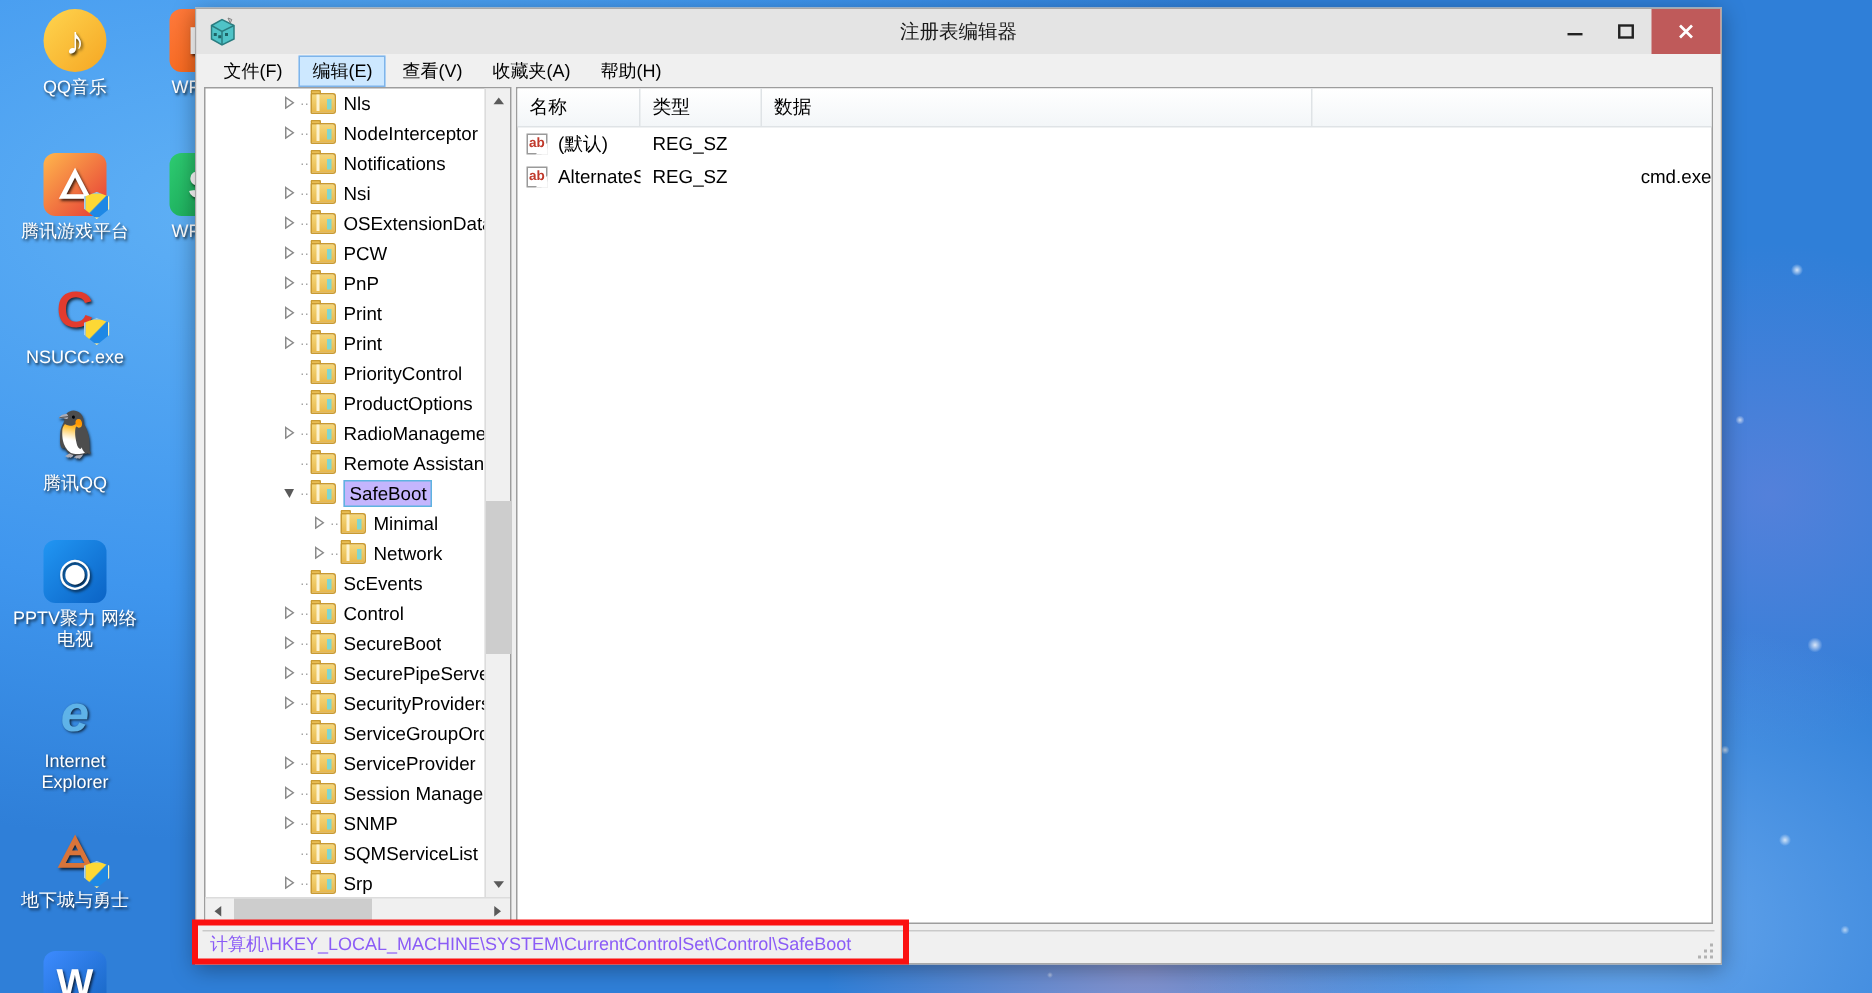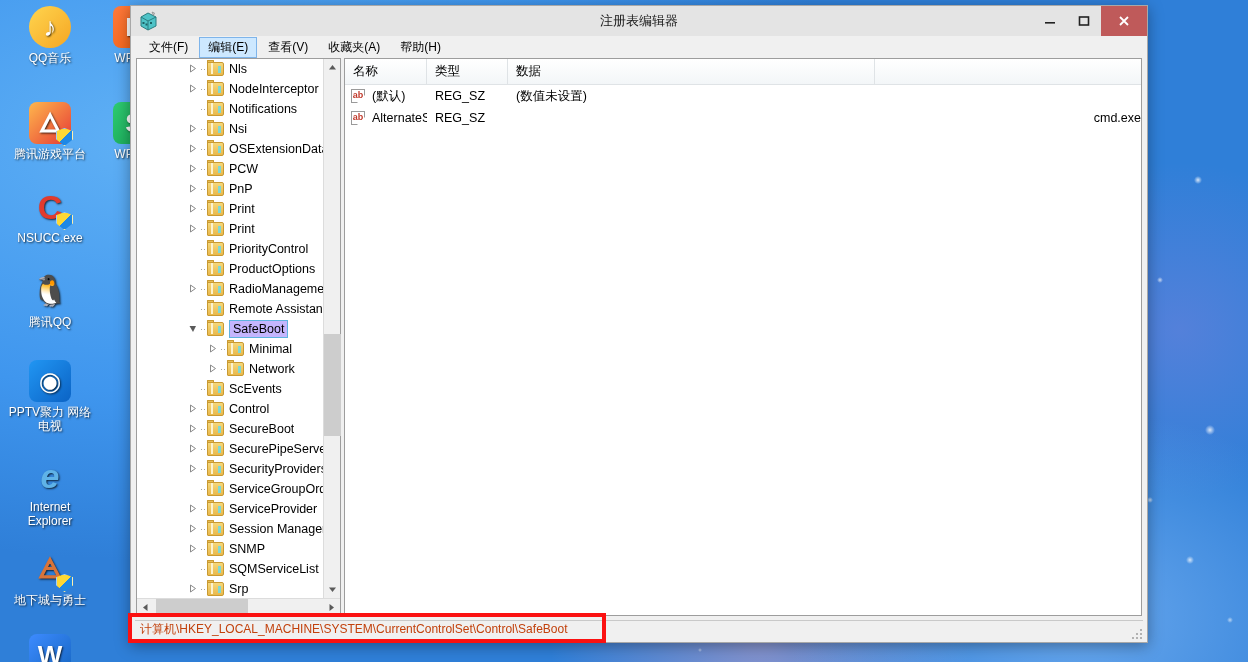--- a/index.html
+++ b/index.html
@@ -136,21 +136,21 @@
     font-size: 9px; font-weight: bold; color: #c0392b; text-align: center; line-height: 14px;
     font-family: "Liberation Sans", sans-serif; }
   .abicon::after { content: ""; position: absolute; right: -1px; bottom: -1px;
     border-width: 4px; border-style: solid; border-color: transparent #fff #fff transparent; }
   .cell { overflow: hidden; white-space: nowrap; }
 
   
   #statusbar { height: 26px; flex: none; background: #f0f0f0; display: flex; align-items: center;
     position: relative; padding: 0 4px; }
   #statuspath { flex: 1; height: 18px; display: flex; align-items: center;
-    font-size: 12px; color: #c2410c; padding-left: 5px;
+    font-size: 12px; color: #8b5cf6; padding-left: 5px;
     border-top: 1px solid #c9c9c9; background: #f0f0f0; }
   .grip { position: absolute; right: 5px; bottom: 3px; width: 11px; height: 11px; }
   .grip i { position: absolute; width: 2px; height: 2px; background: #b2b2b2; }
 
   
   #redbox {
     position: absolute; left: 128px; top: 613px; width: 478px; height: 30px;
     border: 4px solid #fb1111; pointer-events: none; z-index: 40;
   }
 </style>
@@ -630,21 +630,20 @@
           <div class="lcol" style="width: 82px;">名称</div>
           <div class="lcol" style="width: 81px;">类型</div>
           <div class="lcol" style="width: 367px;">数据</div>
           <div class="lcol" style="width: 260px; flex: 1 1 0%; border-right: none;"></div>
         </div>
       <div class="lrows">
           <div class="lrow">
             <span class="abicon"></span>
             <span class="cell" style="width: 55px;">(默认)</span>
             <span class="cell" style="width: 81px; padding-left: 8px;">REG_SZ</span>
-            <span class="cell" style="flex: 1 1 0%; padding-left: 8px;">(数值未设置)</span>
           </div>
           <div class="lrow">
             <span class="abicon"></span>
             <span class="cell" style="width: 55px;">AlternateShell</span>
             <span class="cell" style="width: 81px; padding-left: 8px;">REG_SZ</span>
             <span class="cell" style="flex: 1 1 0%; padding-left: 8px; text-align: right;">cmd.exe</span>
           </div>
         </div>
     </div>
 

